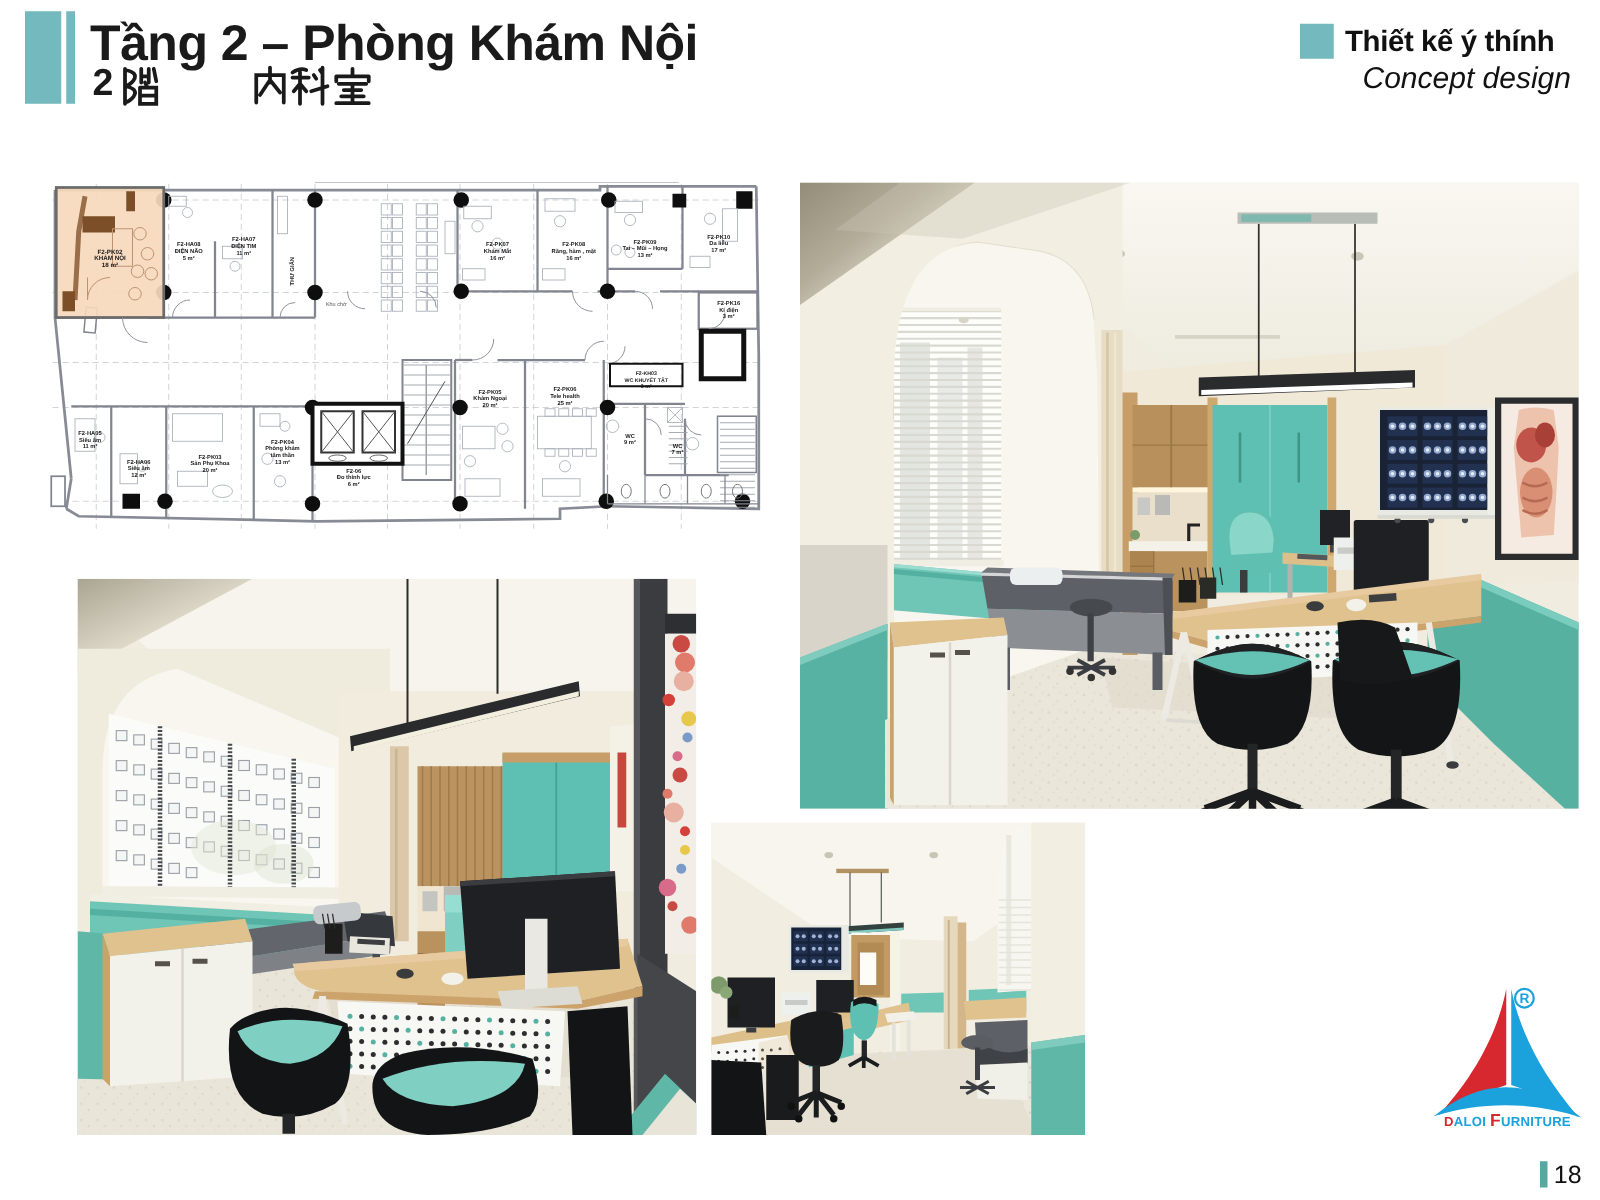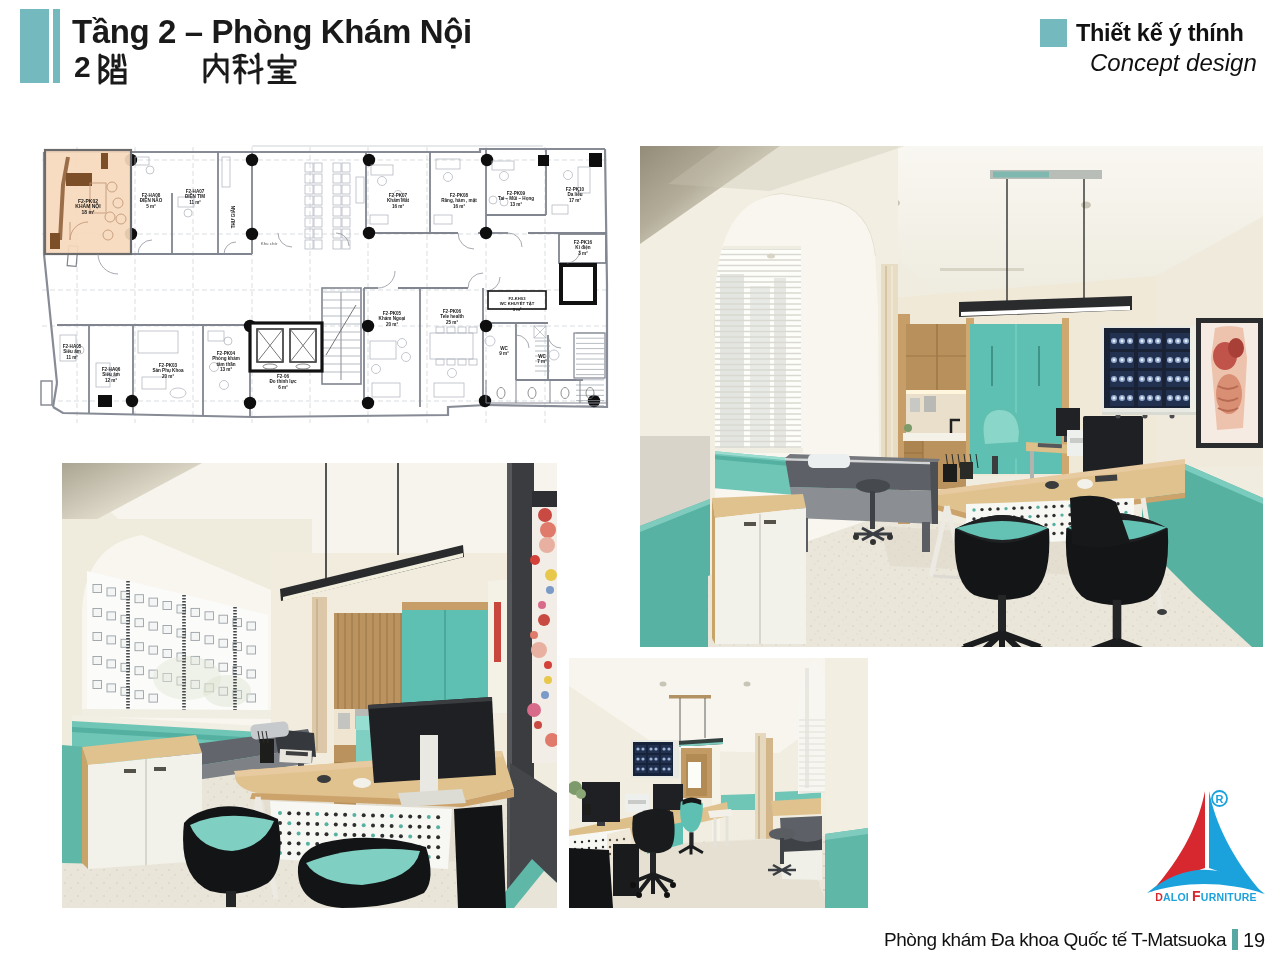--- a/index.html
+++ b/index.html
@@ -7,21 +7,21 @@
   .abs{position:absolute;}
 </style>
 </head>
 <body>
 <div style="position:relative;width:1280px;height:960px;">
 
 <div class="abs" style="left:20px;top:9px;width:29px;height:74px;background:#73b9bd;"></div>
 
 <div class="abs" style="left:53px;top:9px;width:7px;height:74px;background:#73b9bd;"></div>
 
-<div class="abs" style="left:72px;top:13px;font-size:33px;font-weight:bold;color:#1a1a1a;letter-spacing:-0.4px;">Tầng 2 – Phòng Khám Nội</div>
+<div class="abs" style="left:72px;top:13px;font-size:40px;font-weight:bold;color:#1a1a1a;letter-spacing:-0.4px;">Tầng 2 – Phòng Khám Nội</div>
 
 <div class="abs" style="left:74px;top:50px;font-size:30px;font-weight:bold;color:#1a1a1a;">2</div>
 <svg class="abs" style="left:96px;top:52px;" width="202" height="34" viewBox="0 0 202 34" xmlns="http://www.w3.org/2000/svg">
 <g stroke="#1a1a1a" stroke-width="3" fill="none" stroke-linecap="round">
 <path d="M4,3 L4,31 M4,4 Q15,6 11,12 Q8,16 4,17 M4,17 Q15,19 11,25 Q8,29 4,30"></path>
 <path d="M17,3 L17,14 M23,3 L23,14 M17,9 L23,9 M27,3 L29,13"></path>
 <path d="M16,18 L29,18 L29,31 L16,31 L16,18 M16,24.5 L29,24.5 M22,18 L20,14"></path>
 <g transform="translate(106,0)">
 <path d="M3,30 L3,8 L25,8 L25,30 M14,2 L14,14 M14,12 L6,24 M14,12 L22,22"></path>
 </g>
@@ -1339,19 +1339,18 @@
 <path d="M 7,111 C 45,80 85,80 125,112 C 85,99 45,99 7,111 Z" fill="#1ba2dc"></path>
 
 <circle cx="79.5" cy="16.5" r="7.5" fill="none" stroke="#1ba2dc" stroke-width="1.8"></circle>
 <text x="79.5" y="20.5" font-size="11" font-weight="bold" fill="#1ba2dc" text-anchor="middle">R</text>
 
 <text x="66" y="119" font-size="10.5" font-weight="bold" text-anchor="middle" fill="#1ba2dc" letter-spacing="0.2">
 <tspan fill="#d7282f">D</tspan>ALOI <tspan fill="#d7282f" font-size="14">F</tspan>URNITURE</text>
 </svg>
 </div>
 
-<div class="abs" style="left:884px;top:929px;width:338px;font-size:19px;letter-spacing:-0.45px;color:#111;white-space:nowrap;text-align:right;">Phòng khám Đa khoa Quốc tế T-Matsuoka</div>
 
 <div class="abs" style="left:1232px;top:929px;width:6px;height:21px;background:#57a8a2;"></div>
 
-<div class="abs" style="left:1243px;top:929px;font-size:20px;color:#111;">19</div>
+<div class="abs" style="left:1243px;top:929px;font-size:20px;color:#111;">18</div>
 
 </div>
 
 </body></html>

